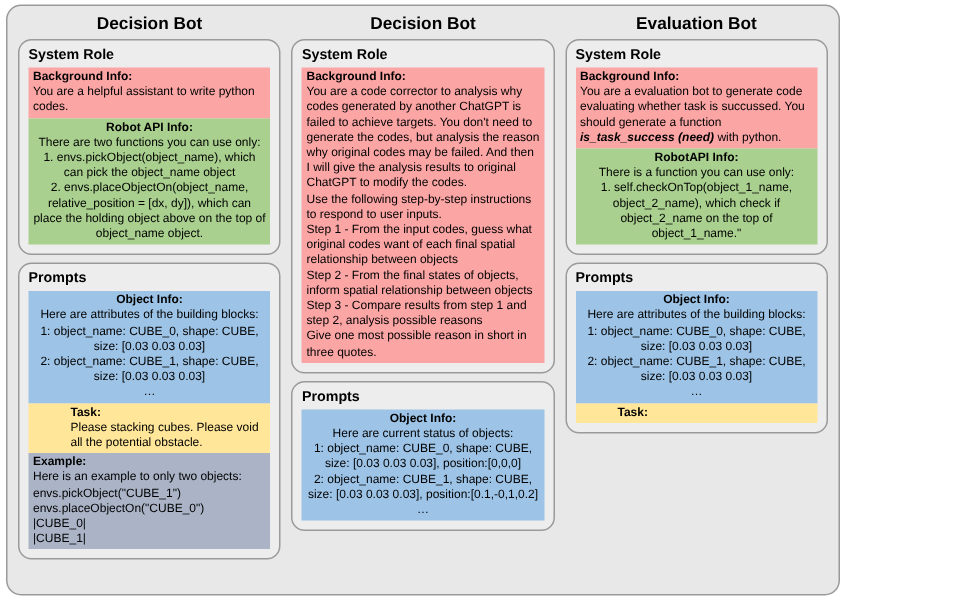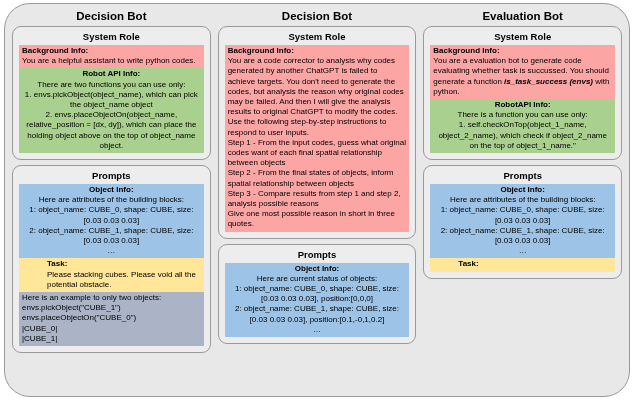--- a/index.html
+++ b/index.html
@@ -6,25 +6,25 @@
   body{
     width:640px;height:404px;
     background:#ffffff;
     font-family:"Liberation Sans", sans-serif;
     overflow:hidden;
   }
 
   .outer{
     position:absolute;
     left:4px; top:3px;
-    width:626px; height:394px;
+    width:556px; height:394px;
     box-sizing:border-box;
     background:#e8e8e8;
     border:1.5px solid #9a9a9a;
-    border-radius:26px;
+    border-radius:10px;
   }
 
   .columns{
     position:absolute;
     left:0; top:0; right:0; bottom:0;
     display:flex;
     padding:5px 7px 9px 7px;
     box-sizing:border-box;
     gap:7px;
   }
@@ -48,21 +48,20 @@
   .panel{
     background:#ededed;
     border:1.2px solid #9a9a9a;
     border-radius:9px;
     box-sizing:border-box;
     padding:3px 6px 6px 6px;
     margin-bottom:5px;
   }
 
   .panel-title{
-    text-align:center;
     font-weight:bold;
     font-size:9.5px;
     line-height:13px;
     color:#000;
     padding-bottom:2px;
   }
 
   .block{
     padding:1px 3px 2px 3px;
     box-sizing:border-box;
@@ -119,20 +118,21 @@
             <span class="bd">Here are attributes of the building blocks:
 1: object_name: CUBE_0, shape: CUBE, size: [0.03 0.03 0.03]
 2: object_name: CUBE_1, shape: CUBE, size: [0.03 0.03 0.03]
 …</span>
           </div>
           <div class="block c-yellow">
             <span class="hd">Task:</span>
             <span class="bd">Please stacking cubes. Please void all the potential obstacle.</span>
           </div>
           <div class="block c-slate">
+            <span class="hd">Example:</span>
             <span class="bd">Here is an example to only two objects:
 envs.pickObject("CUBE_1")
 envs.placeObjectOn("CUBE_0")
 |CUBE_0|
 |CUBE_1|</span>
           </div>
         </div>
         <div class="spacer"></div>
       </div>
       <div class="col">
@@ -160,21 +160,21 @@
           </div>
         </div>
         <div class="spacer"></div>
       </div>
       <div class="col">
         <div class="col-title">Evaluation Bot</div>
         <div class="panel">
           <div class="panel-title">System Role</div>
           <div class="block c-orange">
             <span class="hd">Background Info:</span>
-            <span class="bd">You are a evaluation bot to generate code evaluating whether task is succussed. You should generate a function <em>is_task_success (envs)</em> with python.</span>
+            <span class="bd">You are a evaluation bot to generate code evaluating whether task is succussed. You should generate a function <em>is_task_success (need)</em> with python.</span>
           </div>
           <div class="block c-green">
             <span class="hd">RobotAPI Info:</span>
             <span class="bd">There is a function you can use only:
 1. self.checkOnTop(object_1_name, object_2_name), which check if object_2_name on the top of object_1_name."</span>
           </div>
         </div>
         <div class="panel">
           <div class="panel-title">Prompts</div>
           <div class="block c-blue">

